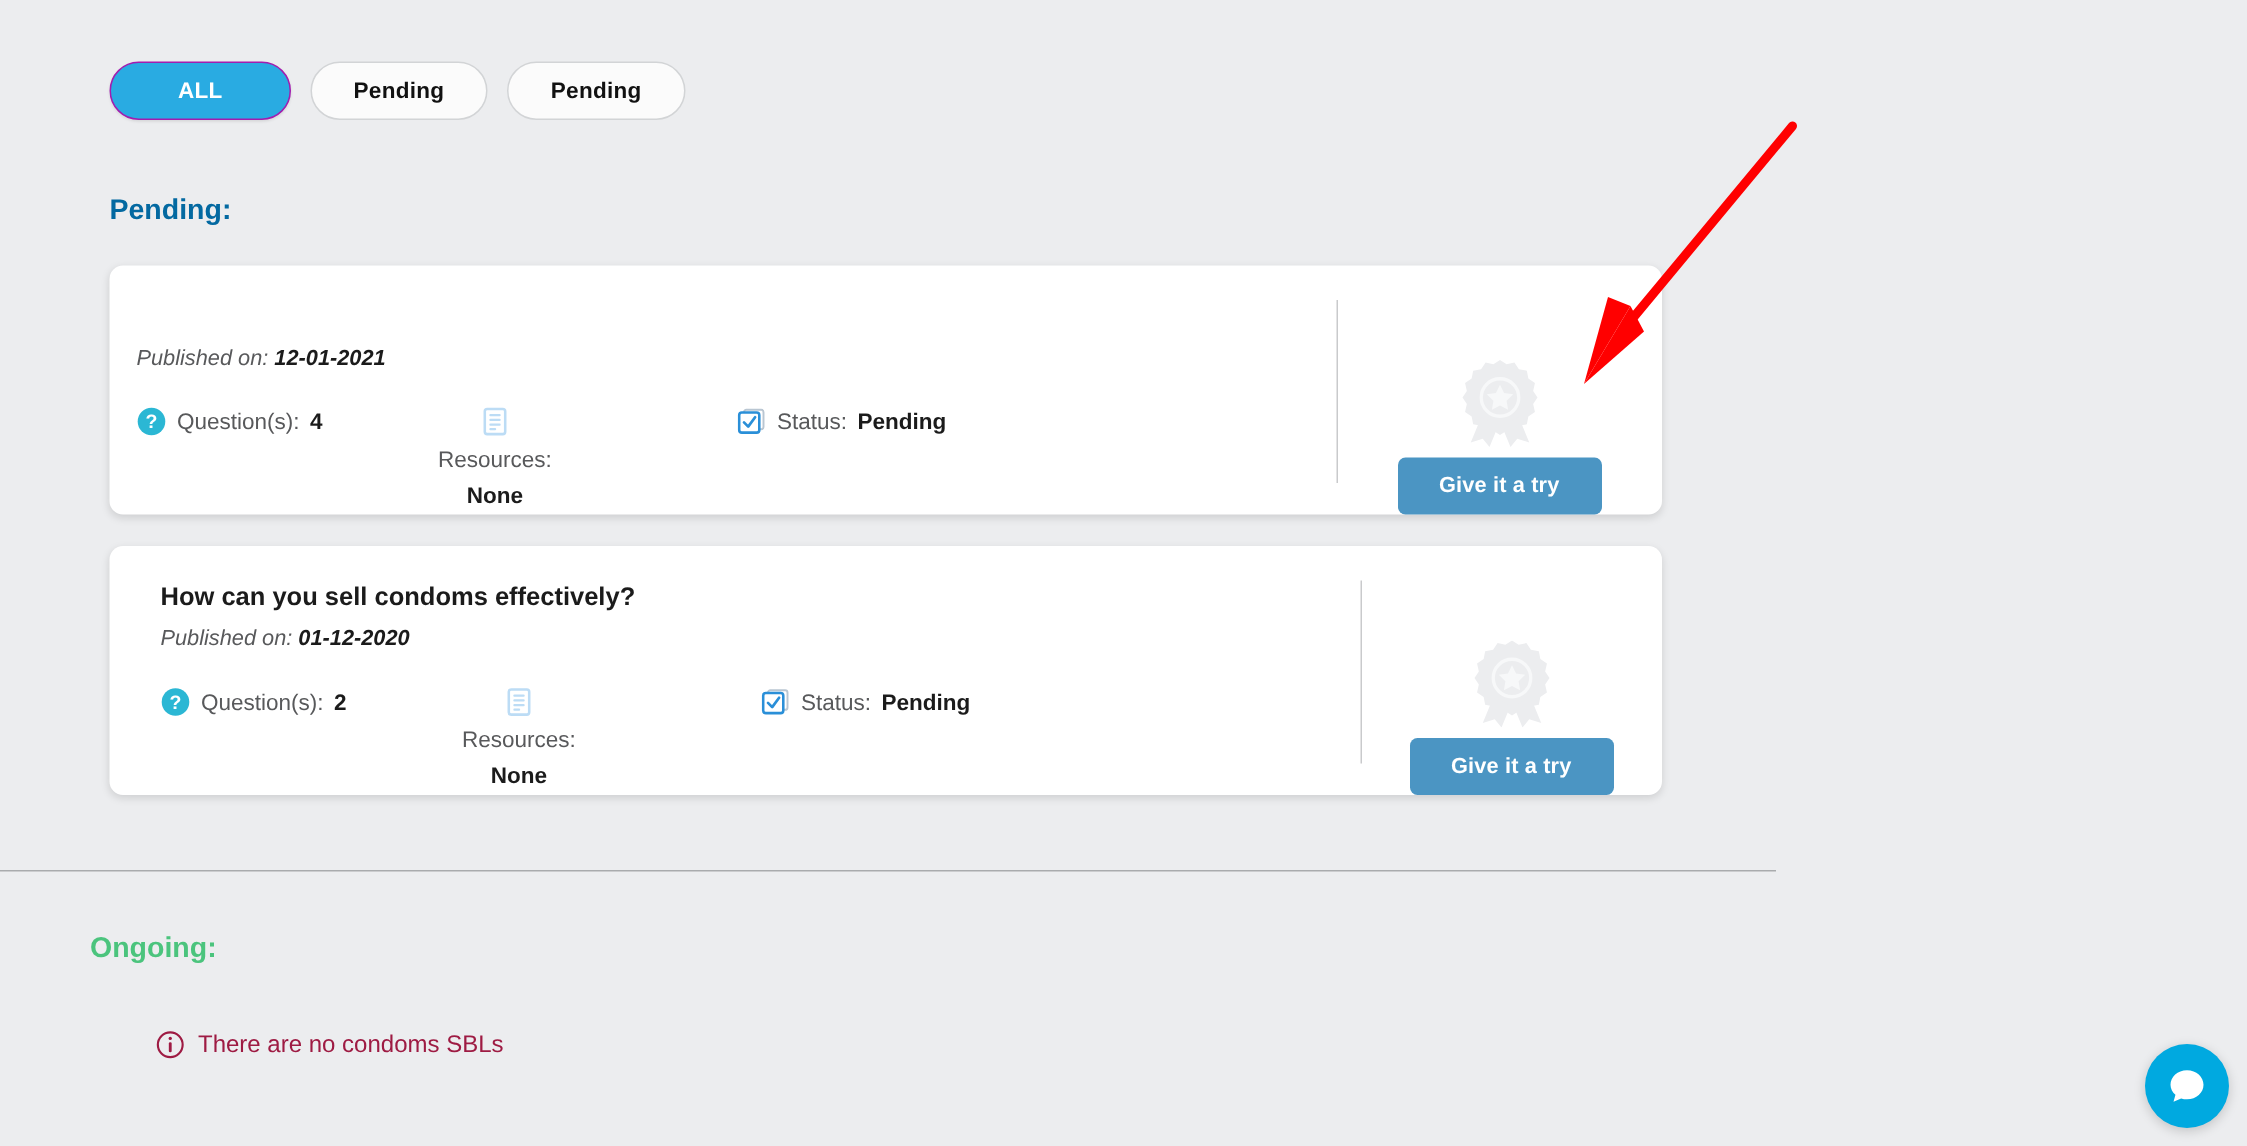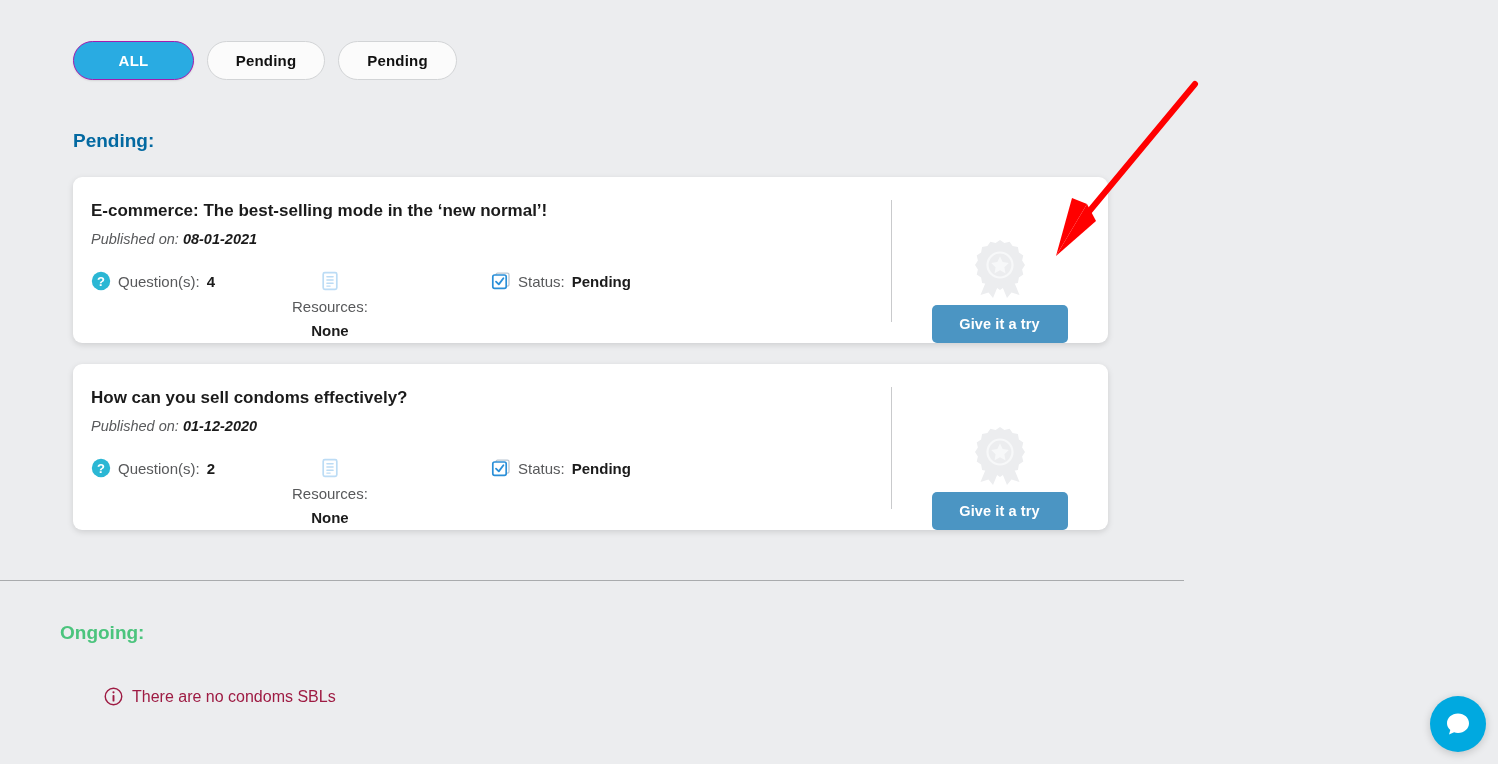--- a/index.html
+++ b/index.html
@@ -82,21 +82,21 @@
   .card {
     position: absolute;
     left: 73px;
     width: 1035px;
     background: #ffffff;
     border-radius: 9px;
     box-shadow: 0 2px 6px rgba(0,0,0,0.13);
   }
 
   #card-0 { top: 177px; height: 166px; }
-  #card-1 { top: 364px; height: 166px; }
+  #card-1 { top: 364px; height: 166px; padding-left: 16px; }
 
   .card-inner {
     position: relative;
     height: 100%;
   }
 
   .card-left {
     position: absolute;
     left: 18px;
     top: 0;
@@ -268,24 +268,23 @@
   <div class="filter-pill inactive ongoing-pill">
     <span>Pending</span>
   </div>
 </div>
 
 <div class="section-heading pending">Pending:</div>
 
 <div class="card" id="card-0">
   <div class="card-inner">
     <div class="card-left">
-      <div class="card-title">E-commerce: The best-selling mode in the ‘new normal’!</div>
       <div class="card-published">
         <span>Published on:</span>
-        <b>08-01-2021</b>
+        <b>12-01-2021</b>
       </div>
       <div class="meta-row">
 
         <div class="meta-item i0">
           <svg class="meta-icon" viewBox="0 0 20 20">
             <circle cx="10" cy="10" r="9.2" fill="#2bb7d4"></circle>
             <text x="10" y="14.6" text-anchor="middle" font-family="Liberation Sans, sans-serif" font-size="13" font-weight="bold" fill="#ffffff">?</text>
           </svg>
           <span>Question(s):</span>
           <b>4</b>

